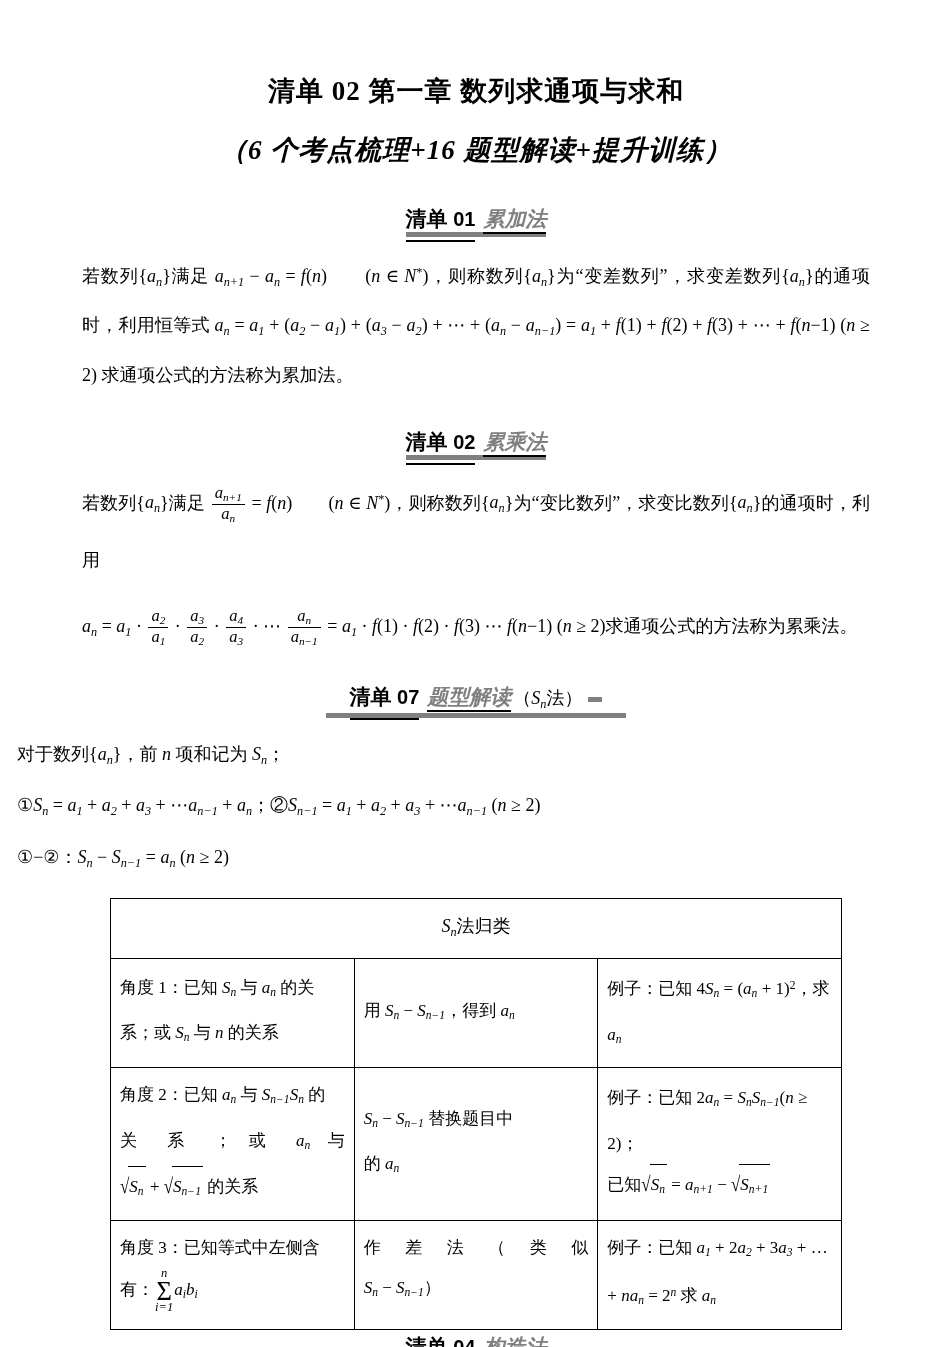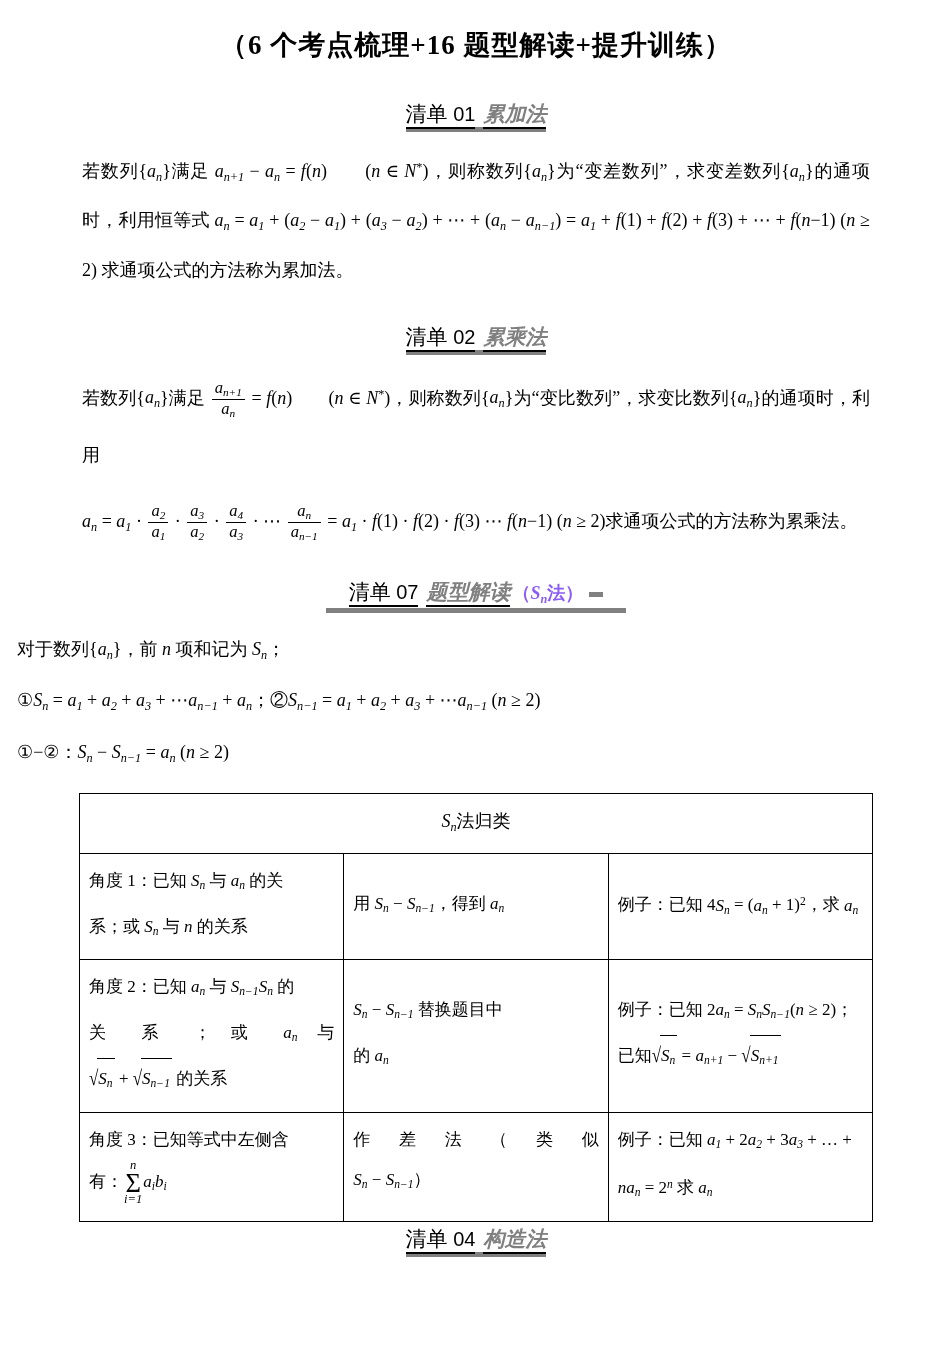--- a/index.html
+++ b/index.html
@@ -23,21 +23,21 @@
   
   .doc-title {
     text-align: center;
     font-weight: bold;
     font-size: 27px;
     line-height: 1.0;
     letter-spacing: 1px;
     margin: 0;
   }
   .title-line1 { margin-top: 78px; }
-  .title-line2 { margin-top: 32px; }
+  .title-line2 { margin-top: 32px; font-style: italic; }
 
   
   .sec-head {
     text-align: center;
     margin-top: 34px;
     margin-bottom: 6px;
     position: relative;
     line-height: 1.0;
   }
   .sec-head .inner {
@@ -46,42 +46,42 @@
     padding-bottom: 7px;
   }
   .sec-head .bar {
     display: block;
     height: 5px;
     background: #808080;
     margin-top: 3px;
   }
   .sec-num {
     font-family: "Liberation Sans", sans-serif;
-    font-weight: normal;
+    font-weight: bold;
     font-size: 20px;
     color: #000;
     border-bottom: 2px solid #000;
-    padding-bottom: 2px;
+    padding-bottom: 10px;
   }
   .sec-num .cn { font-family: "Liberation Sans", sans-serif; font-size: 21px;}
   .sec-name {
     font-family: "Liberation Sans", sans-serif;
     font-weight: bold;
     font-size: 21px;
     color: #808080;
     margin-left: 8px;
     border-bottom: 2px solid #000;
     padding-bottom: 2px;
     font-style: italic;
   }
   .sec-suffix {
     font-family: "Liberation Serif", serif;
     font-size: 18px;
-    font-weight: bold;
-    color: #8b5cf6;
+    font-weight: normal;
+    color: #000000;
     margin-left: 2px;
     vertical-align: baseline;
   }
   .sec-head.with-suffix .bar { width: 100%; }
   .tail-dash {
     display: inline-block;
     width: 14px;
     height: 5px;
     background: #808080;
     vertical-align: 2px;
@@ -126,21 +126,21 @@
     text-align: center;
     line-height: 0.95;
     font-size: 0.78em;
     margin: 0 1px;
   }
   .sumop .big { display:block; font-size: 2.0em; line-height: 0.85; font-style: normal;}
   .sumop .lim { display:block; font-size: 0.95em; font-style: italic;}
 
   
   table.sn-table {
-    width: 794px;
+    width: 732px;
     margin: 14px auto 0 auto;
     border-collapse: collapse;
     table-layout: fixed;
     font-size: 17px;
   }
   table.sn-table td {
     border: 1px solid #000;
     padding: 7px 9px;
     vertical-align: middle;
     line-height: 40px;
@@ -157,20 +157,21 @@
   .justify-spread {
     text-align: justify;
     text-align-last: justify;
   }
 </style>
 </head>
 <body>
 
 <div class="page">
 
+  <div class="doc-title title-line1">清单 02  第一章  数列求通项与求和</div>
   <div class="doc-title title-line2">（6 个考点梳理+16 题型解读+提升训练）</div>
 
   <div class="sec-head" style="margin-top:44px;">
     <span class="inner">
       <span class="sec-num"><span class="cn">清单</span> <span>01</span></span><span class="sec-name">累加法</span>
       <span class="bar"></span>
     </span>
   </div>
 
   <div class="body-text">

